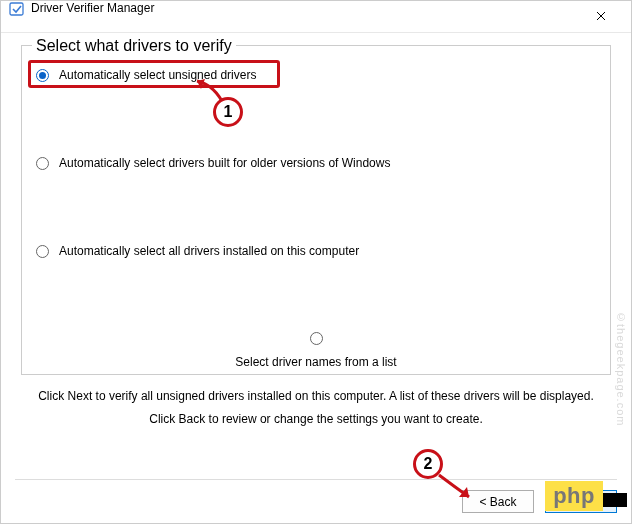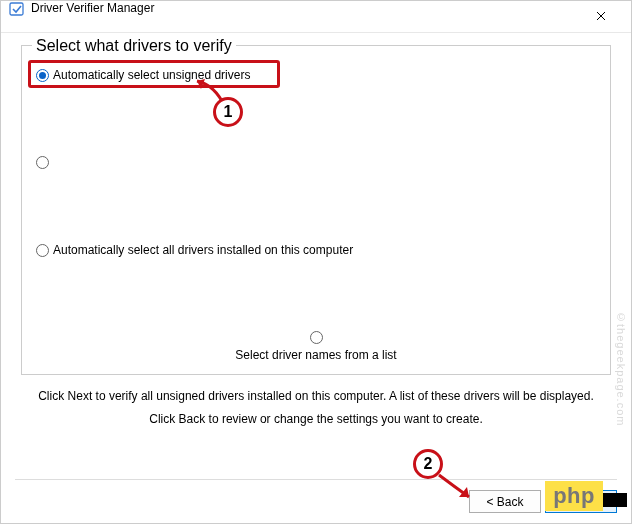--- a/index.html
+++ b/index.html
@@ -57,21 +57,21 @@
       position: absolute;
       top: -9px; left: 10px;
       background: #fff;
       padding: 0 4px;
       font-size: 16px;
       color: #000;
     }
     .radio-row {
       display: flex;
       align-items: center;
-      gap: 4px;
+      gap: 10px;
       margin-bottom: 74px;
     }
     .radio-row:last-of-type { margin-bottom: 0; flex-direction: column; }
     .radio {
       width: 13px; height: 13px;
       border: 1px solid #666;
       border-radius: 50%;
       display: inline-flex; align-items: center; justify-content: center;
       background: #fff;
       flex-shrink: 0;
@@ -102,21 +102,21 @@
       line-height: 1.9;
       text-align: center;
     }
     .buttonbar {
       position: absolute;
       bottom: 10px;
       right: 14px;
       left: 14px;
       display: flex;
       justify-content: flex-end;
-      gap: 4px;
+      gap: 11px;
       border-top: 1px solid #ddd;
       padding-top: 10px;
     }
     .btn {
       min-width: 72px;
       height: 23px;
       border: 1px solid #adadad;
       background: #fdfdfd;
       font-size: 12px;
       color: #000;
@@ -202,20 +202,21 @@
 
       <div class="highlight-box" style="top:14px; left:6px; width:252px; height:28px;"></div>
 
       <div class="radio-row">
         <span class="radio checked"></span>
         <span class="radio-label">Automatically select unsigned drivers</span>
       </div>
 
       <div class="radio-row">
         <span class="radio"></span>
+        <span class="radio-label">Automatically select drivers built for older versions of Windows</span>
       </div>
 
       <div class="radio-row">
         <span class="radio"></span>
         <span class="radio-label">Automatically select all drivers installed on this computer</span>
       </div>
 
       <div class="radio-row">
         <span class="radio"></span>
         <span class="radio-label">Select driver names from a list</span>

